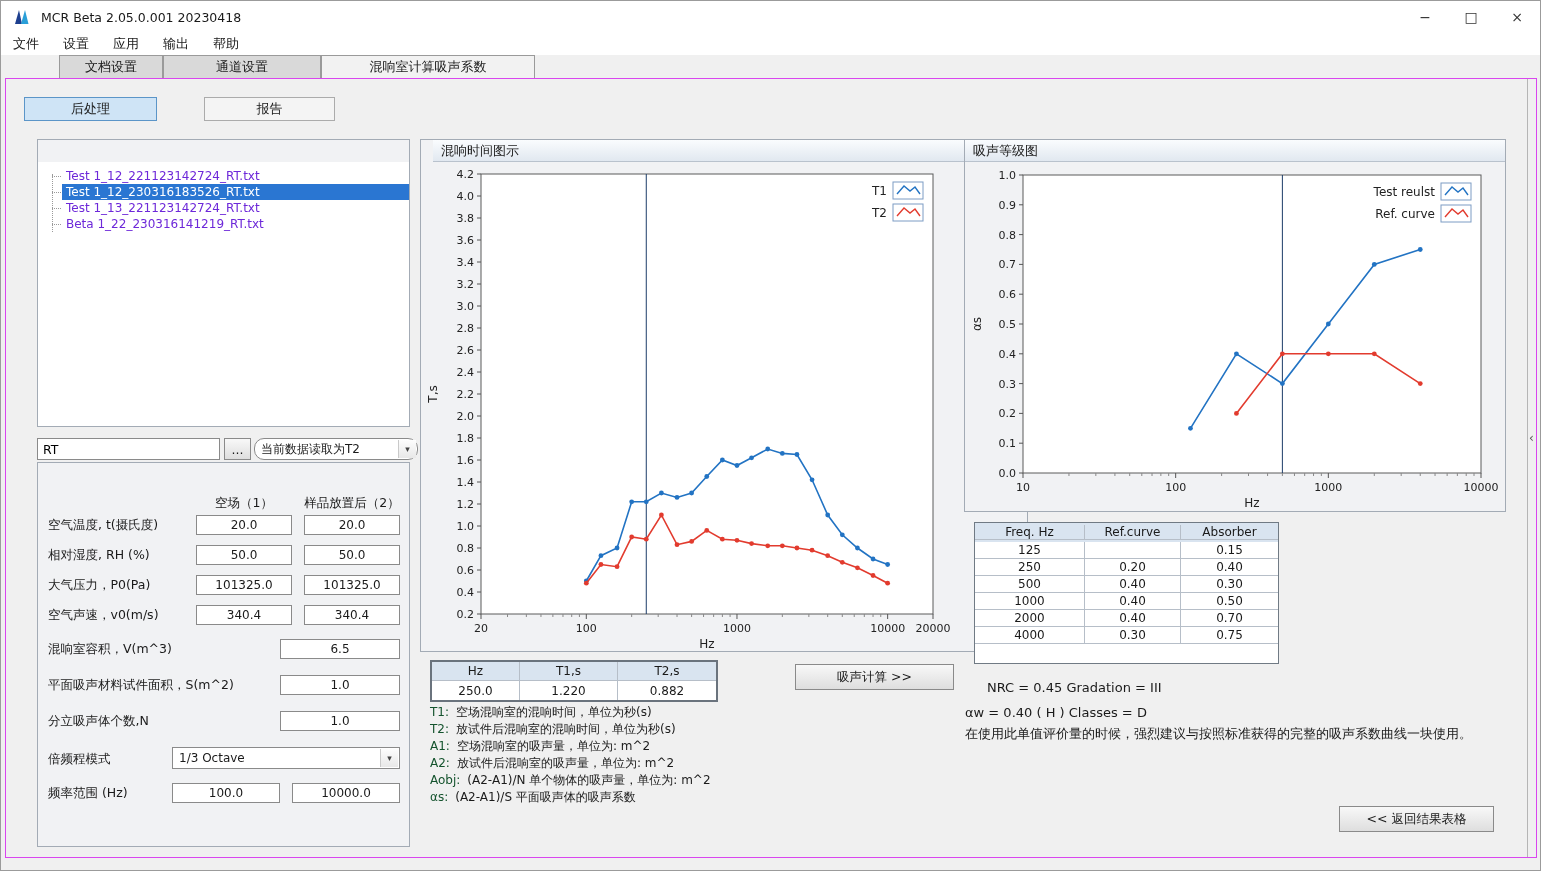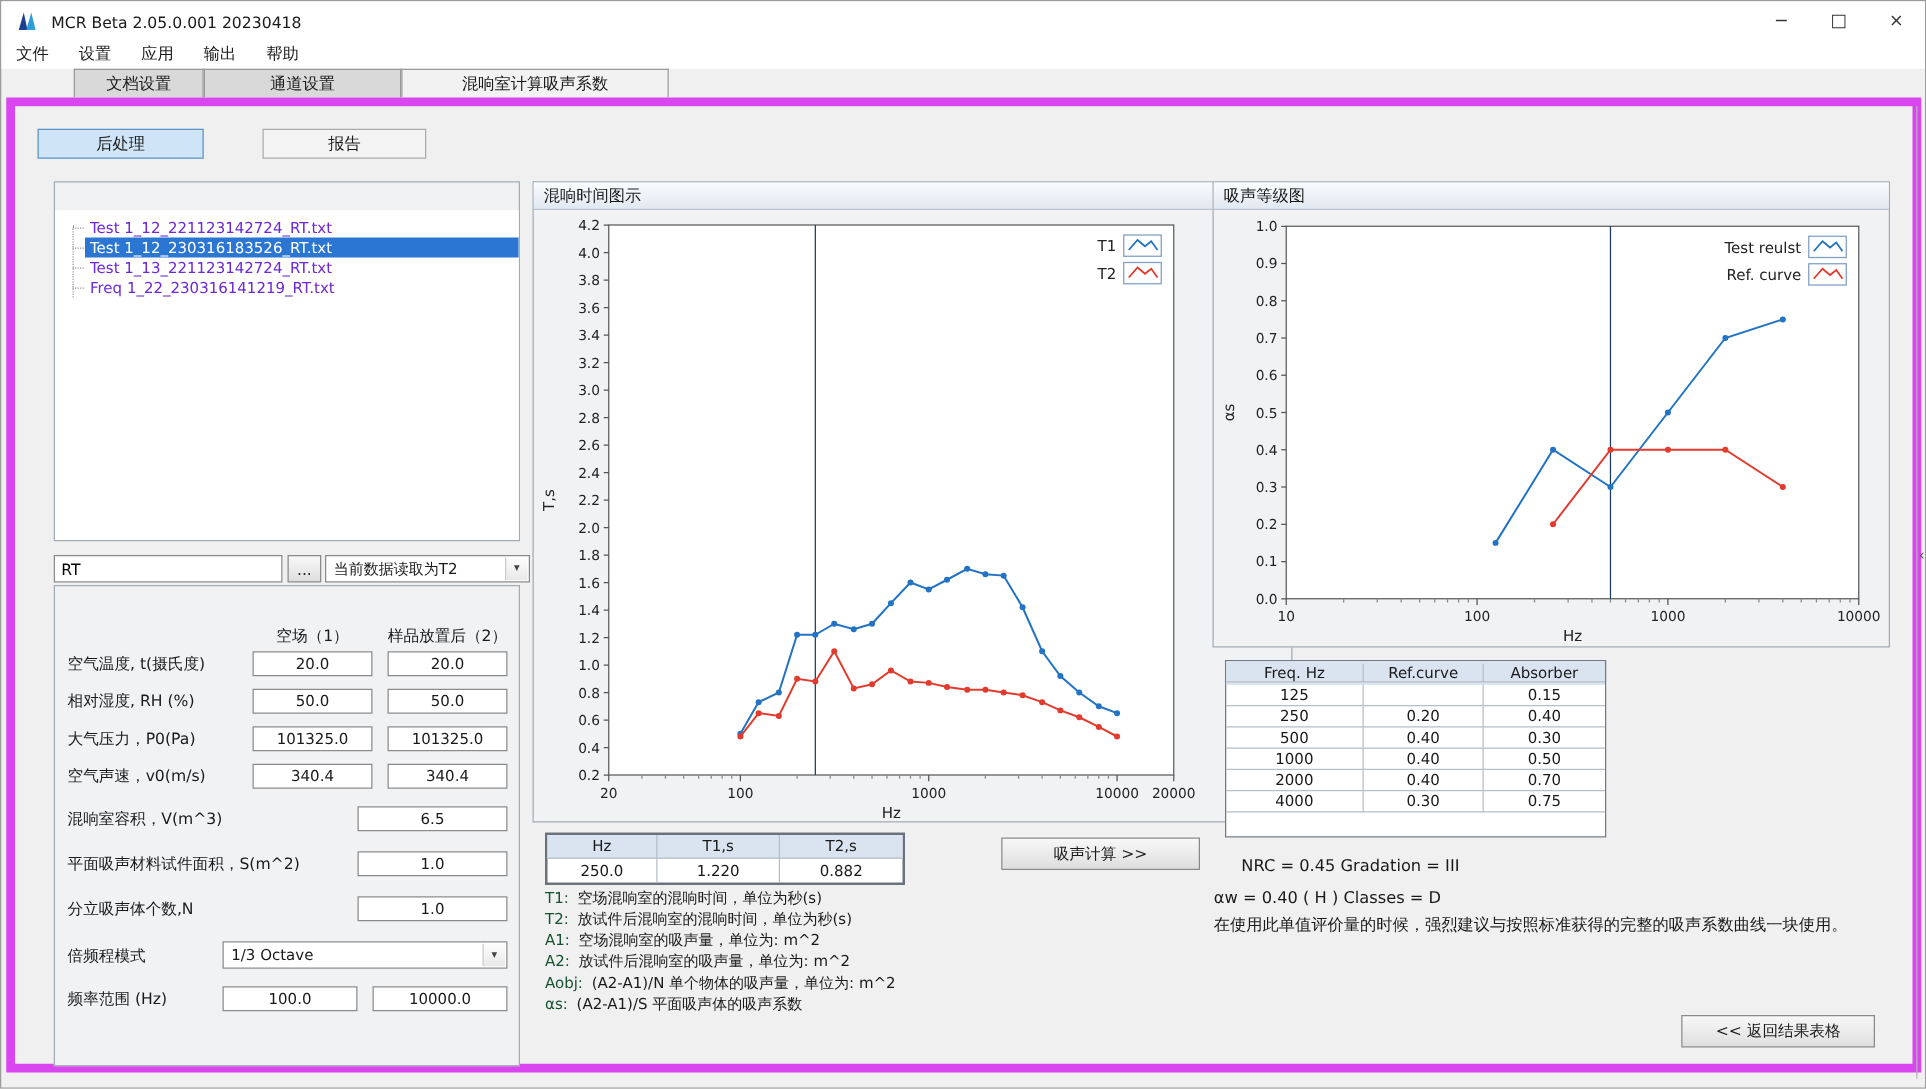--- a/index.html
+++ b/index.html
@@ -17,21 +17,21 @@
   
   .menubar{position:absolute;top:32px;left:0;width:100%;height:22px;background:#ffffff;display:flex;align-items:center;}
   .menu-item{padding:0 12px;font-size:13px;color:#1a1a1a;line-height:22px;}
 
   
   .tabstrip{position:absolute;top:54px;left:0;width:100%;height:23px;display:flex;padding-left:58px;}
   .tab{height:23px;border:1px solid #9a9a9a;border-bottom:none;background:#d9d9d9;font-size:13px;display:flex;align-items:center;justify-content:center;color:#1a1a1a;}
   .tab.active{background:#f2f2f2;}
   .tab.t1{width:104px}.tab.t2{width:158px}.tab.t3{width:214px}
 
-  .content{position:absolute;top:77px;left:4px;width:1532px;height:780px;background:#f0f0f0;border:7px solid #d946ef;}
+  .content{position:absolute;top:77px;left:4px;width:1532px;height:780px;background:#f0f0f0;border:1px solid #d946ef;}
 
   
   .subtab{position:absolute;top:18px;height:24px;font-size:13px;display:flex;align-items:center;justify-content:center;color:#1a1a1a;}
   .subtab.active{background:#cfe4f6;border:1px solid #5b95c8;left:18px;width:133px;}
   .subtab.idle{background:#f4f4f4;border:1px solid #ababab;left:151px;width:131px;margin-left:47px;}
 
   
   .groupbox{position:absolute;border:1px solid #a3abb5;background:#f1f2f4;}
   .gb-header{height:22px;background:linear-gradient(#fafcfe,#e1e8f0);border-bottom:1px solid #b9c2cd;font-size:13px;color:#1a1a1a;display:flex;align-items:center;padding-left:8px;}
 
@@ -42,38 +42,38 @@
   .tree-item{position:relative;margin-left:24px;height:16px;line-height:16px;font-size:12px;color:#6d28d9;white-space:nowrap;padding-left:4px;}
   .tree-item::before{content:"";position:absolute;left:-10px;top:8px;width:9px;border-top:1px dotted #9a9a9a;}
   .tree-item.selected{background:#2a76d2;color:#ffffff;}
 
   
   .rt-input{position:absolute;left:31px;top:359px;width:183px;height:22px;border:1px solid #8a8a8a;background:#fff;font-size:12.5px;padding:0 5px;font-family:inherit;}
   .browse-btn{position:absolute;left:218px;top:359px;width:27px;height:22px;}
   .btn{border:1px solid #8a8a8a;background:linear-gradient(#f8f8f8,#dedede);font-size:12.5px;display:flex;align-items:center;justify-content:center;color:#1a1a1a;}
   .combo{position:absolute;height:22px;border:1px solid #8a8a8a;background:#fff;font-size:12px;display:flex;align-items:center;padding-left:6px;color:#1a1a1a;}
   .combo .chev{position:absolute;right:1px;top:1px;bottom:1px;width:18px;background:linear-gradient(#fdfdfd,#e8e8e8);border-left:1px solid #c9c9c9;display:flex;align-items:center;justify-content:center;font-size:9px;color:#444;}
-  .rt-combo{left:248px;top:359px;width:164px;}
+  .rt-combo{left:248px;top:359px;width:164px;border-radius:10px;}
 
   
   .calcpanel{left:31px;top:383px;width:373px;height:385px;}
   .col-head{position:absolute;font-size:12.5px;color:#1a1a1a;text-align:center;top:32px;}
   .ch1{left:140px;width:132px;}
   .ch2{left:248px;width:132px;}
   .calc-label{position:absolute;left:10px;font-size:12.5px;color:#1a1a1a;line-height:20px;white-space:nowrap;}
   .num-input{position:absolute;height:20px;border:1px solid #8a8a8a;background:#fff;font-size:12px;text-align:center;font-family:inherit;color:#1a1a1a;}
   .nc1{left:158px;width:96px;}
   .nc2{left:266px;width:96px;}
   .nsingle{left:242px;width:120px;}
   .octave-combo{left:134px;top:284px;width:228px;}
   .nf1{left:134px;width:108px;}
   .nf2{left:254px;width:108px;}
 
   
-  .midpanel{left:414px;top:60px;width:608px;height:513px;}
+  .midpanel{left:414px;top:60px;width:608px;height:513px;padding-left:12px;}
   .rightpanel{left:958px;top:60px;width:542px;height:373px;}
   .chart-mount{position:absolute;top:22px;left:2px;}
 
   
   .mid-table{position:absolute;left:424px;top:581px;width:288px;border:2px solid #6a737d;background:#fff;font-size:12px;}
   .mid-table .tr{display:flex;height:19px;}
   .mid-table .tr.hd{background:#d9e4f0;}
   .mid-table .c{border-right:1px solid #b6bec8;border-bottom:1px solid #b6bec8;display:flex;align-items:center;justify-content:center;color:#1a1a1a;}
   .mid-table .tr:last-child .c{border-bottom:none;}
   .mid-table .m0{width:88px}.mid-table .m1{width:98px}.mid-table .m2{width:98px;border-right:none;}
@@ -137,21 +137,21 @@
 
     <div class="subtab active">后处理</div>
     <div class="subtab idle">报告</div>
 
     <div class="groupbox filepanel">
       <div class="filelist">
         <div class="tree-guide"></div>
         <div class="tree-item">Test 1_12_221123142724_RT.txt</div>
         <div class="tree-item selected">Test 1_12_230316183526_RT.txt</div>
         <div class="tree-item">Test 1_13_221123142724_RT.txt</div>
-        <div class="tree-item">Freq 1_22_230316141219_RT.txt</div>
+        <div class="tree-item">Beta 1_22_230316141219_RT.txt</div>
       </div>
     </div>
 
     <input class="rt-input" value="RT" style="">
     <div class="btn browse-btn">...</div>
     <div class="combo rt-combo">
       <span>当前数据读取为T2</span>
       <span class="chev">▾</span>
     </div>
 

